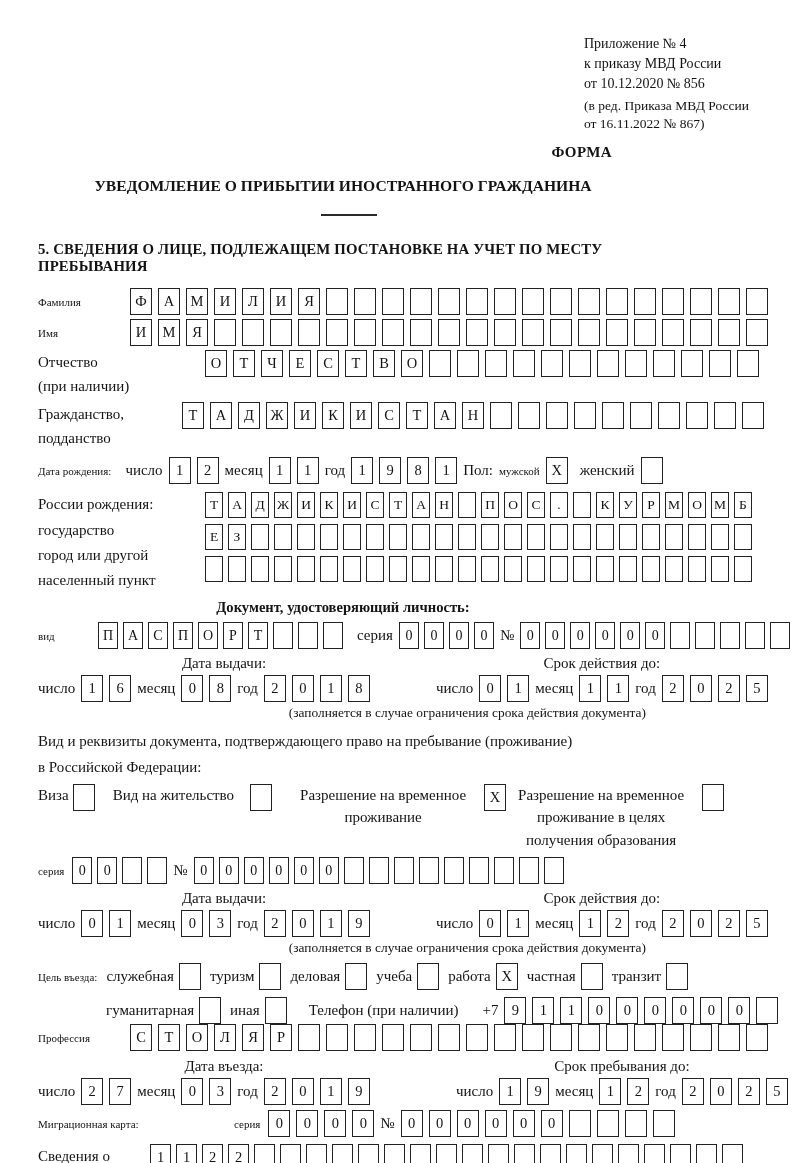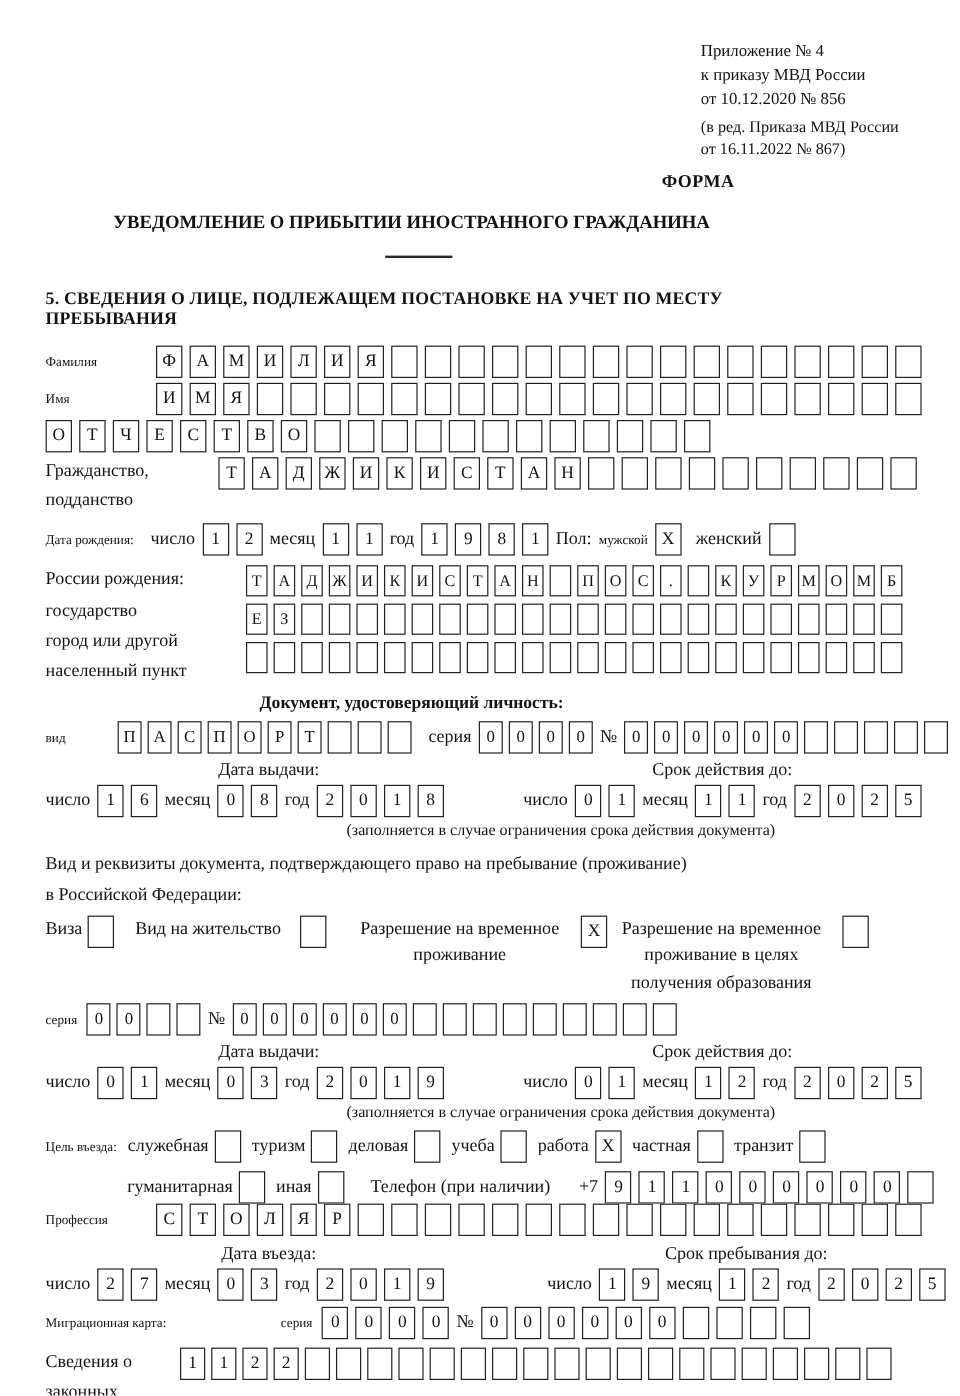--- a/index.html
+++ b/index.html
@@ -133,20 +133,24 @@
         <span class="cell"></span>
         <span class="cell"></span>
         <span class="cell"></span>
         <span class="cell"></span>
         <span class="cell"></span>
         <span class="cell"></span>
       </span>
   </div>
 
   <div class="frow top">
+    <span class="lab-block" style="width:167px">
+      <div>Отчество</div>
+      <div>(при наличии)</div>
+    </span>
     <span class="cells">
         <span class="cell">О</span>
         <span class="cell">Т</span>
         <span class="cell">Ч</span>
         <span class="cell">Е</span>
         <span class="cell">С</span>
         <span class="cell">Т</span>
         <span class="cell">В</span>
         <span class="cell">О</span>
         <span class="cell"></span>

